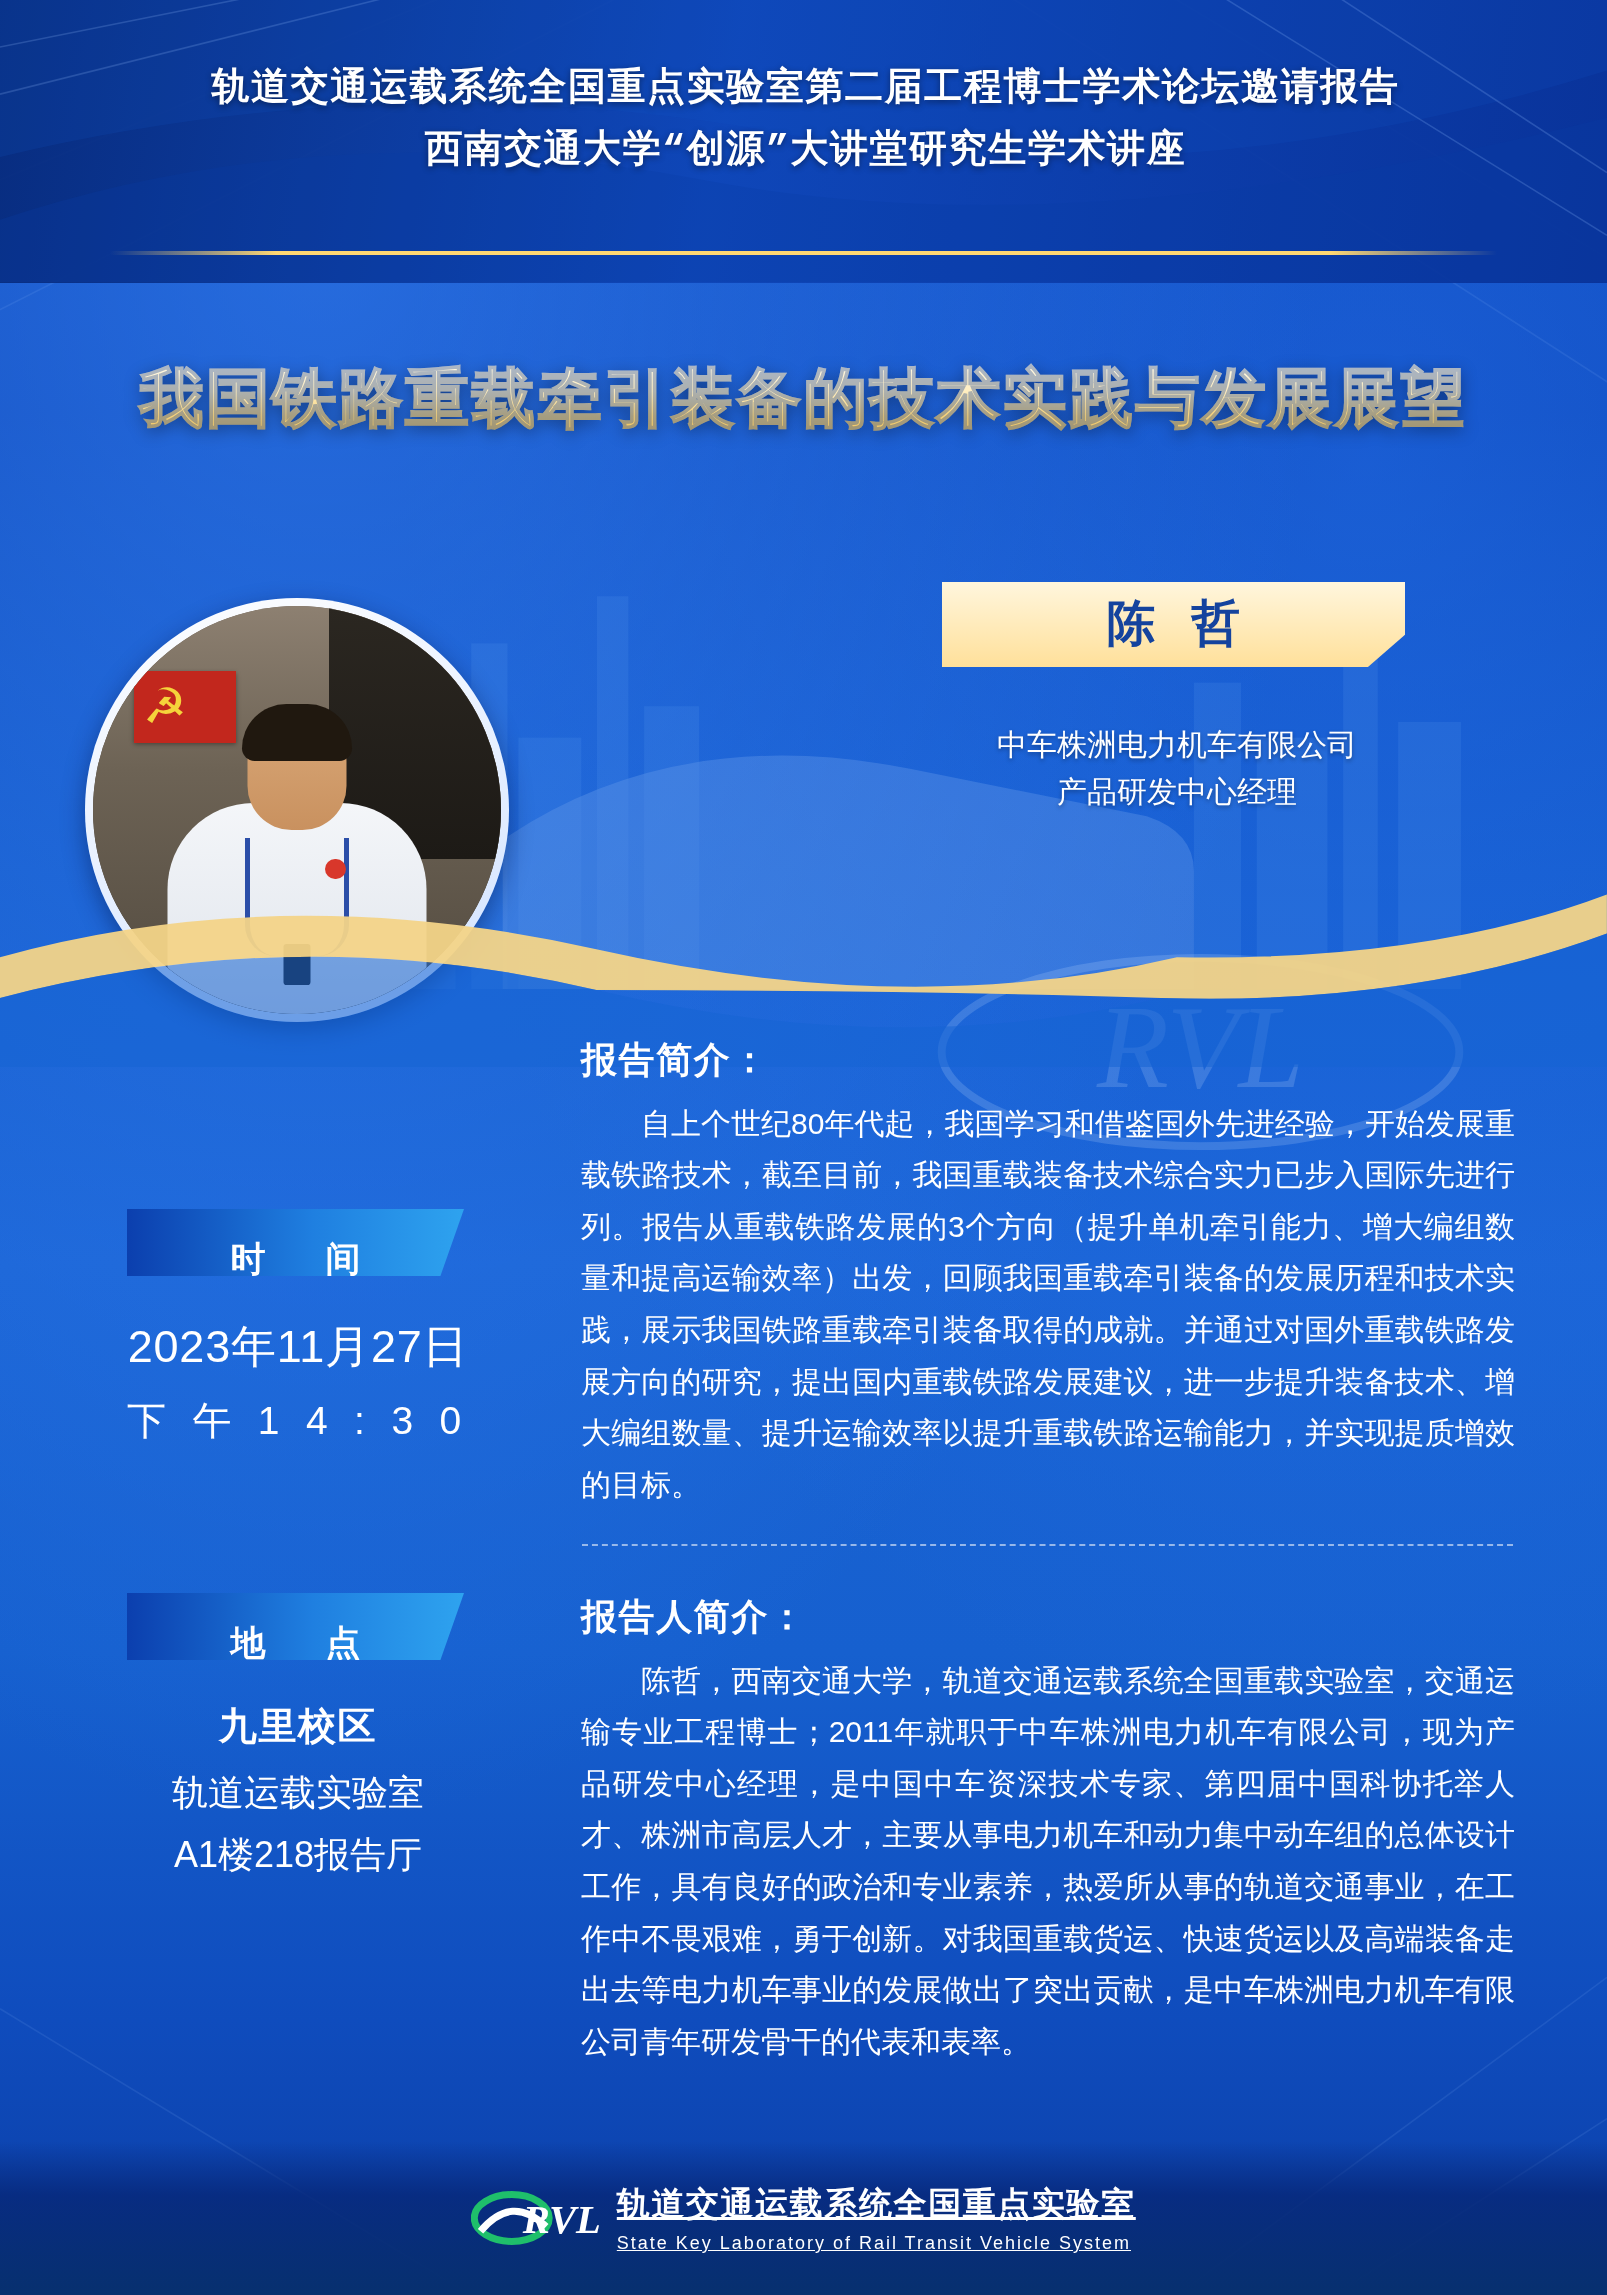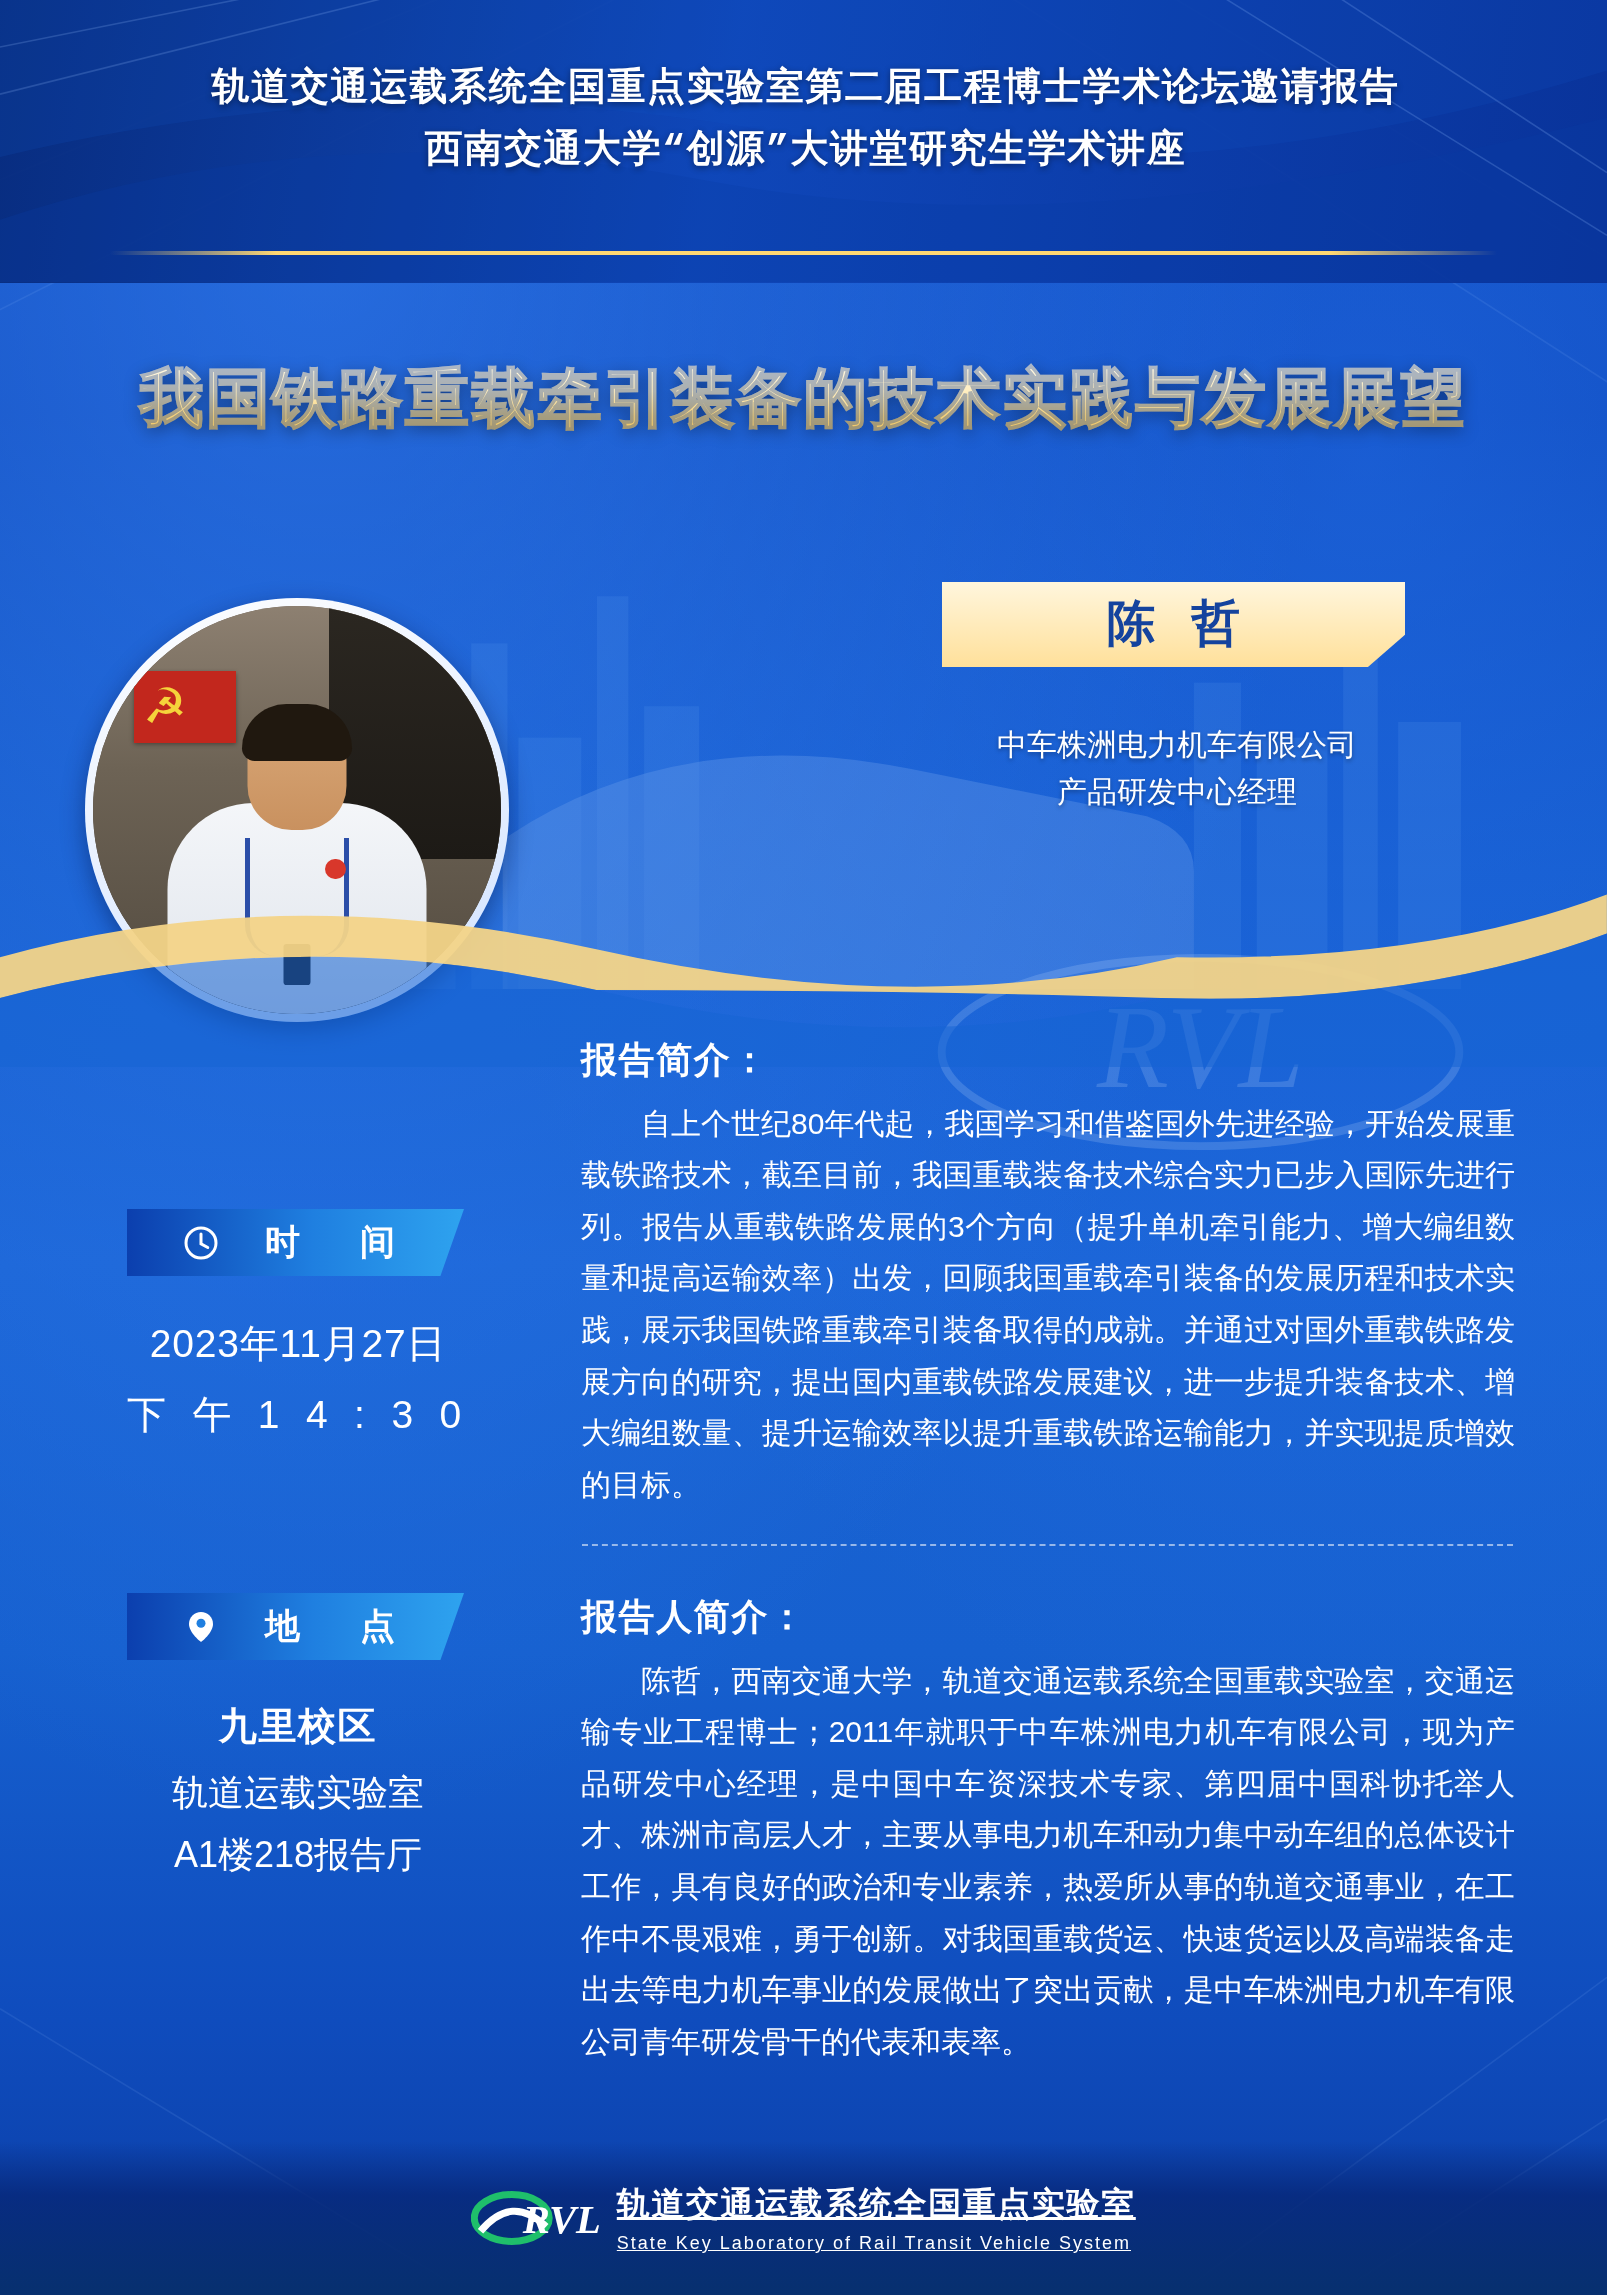--- a/index.html
+++ b/index.html
@@ -254,20 +254,21 @@
   .info-tag {
     position: absolute;
     width: 337px;
     height: 67px;
     background: linear-gradient(90deg, #0b3fae 0%, #1f7fe0 55%, #2ea3ef 100%);
     clip-path: polygon(0 0, 100% 0, 93% 100%, 0 100%);
     display: flex;
     align-items: center;
     justify-content: center;
     gap: 33px;
+    flex-direction: column;
   }
   .info-tag .tag-label {
     color: #ffffff;
     font-size: 35px;
     font-weight: bold;
     letter-spacing: 12.6px;
     text-indent: 12.6px;
   }
   .tag-icon { width: 36px; height: 36px; display: block; }
 
@@ -275,21 +276,21 @@
   .place-tag { left: 127px; top: 1593px; }
 
   .time-lines {
     position: absolute;
     left: 94px;
     top: 1317px;
     width: 408px;
     text-align: center;
     color: #ffffff;
   }
-  .time-lines .l1 { font-size: 39px; letter-spacing: 0.8px; }
+  .time-lines .l1 { font-size: 45px; letter-spacing: 0.8px; }
   .time-lines .l2 { font-size: 39px; letter-spacing: 7.8px; margin-top: 17.3px; }
 
   .place-lines {
     position: absolute;
     left: 94px;
     top: 1701px;
     width: 408px;
     text-align: center;
     color: #ffffff;
   }

